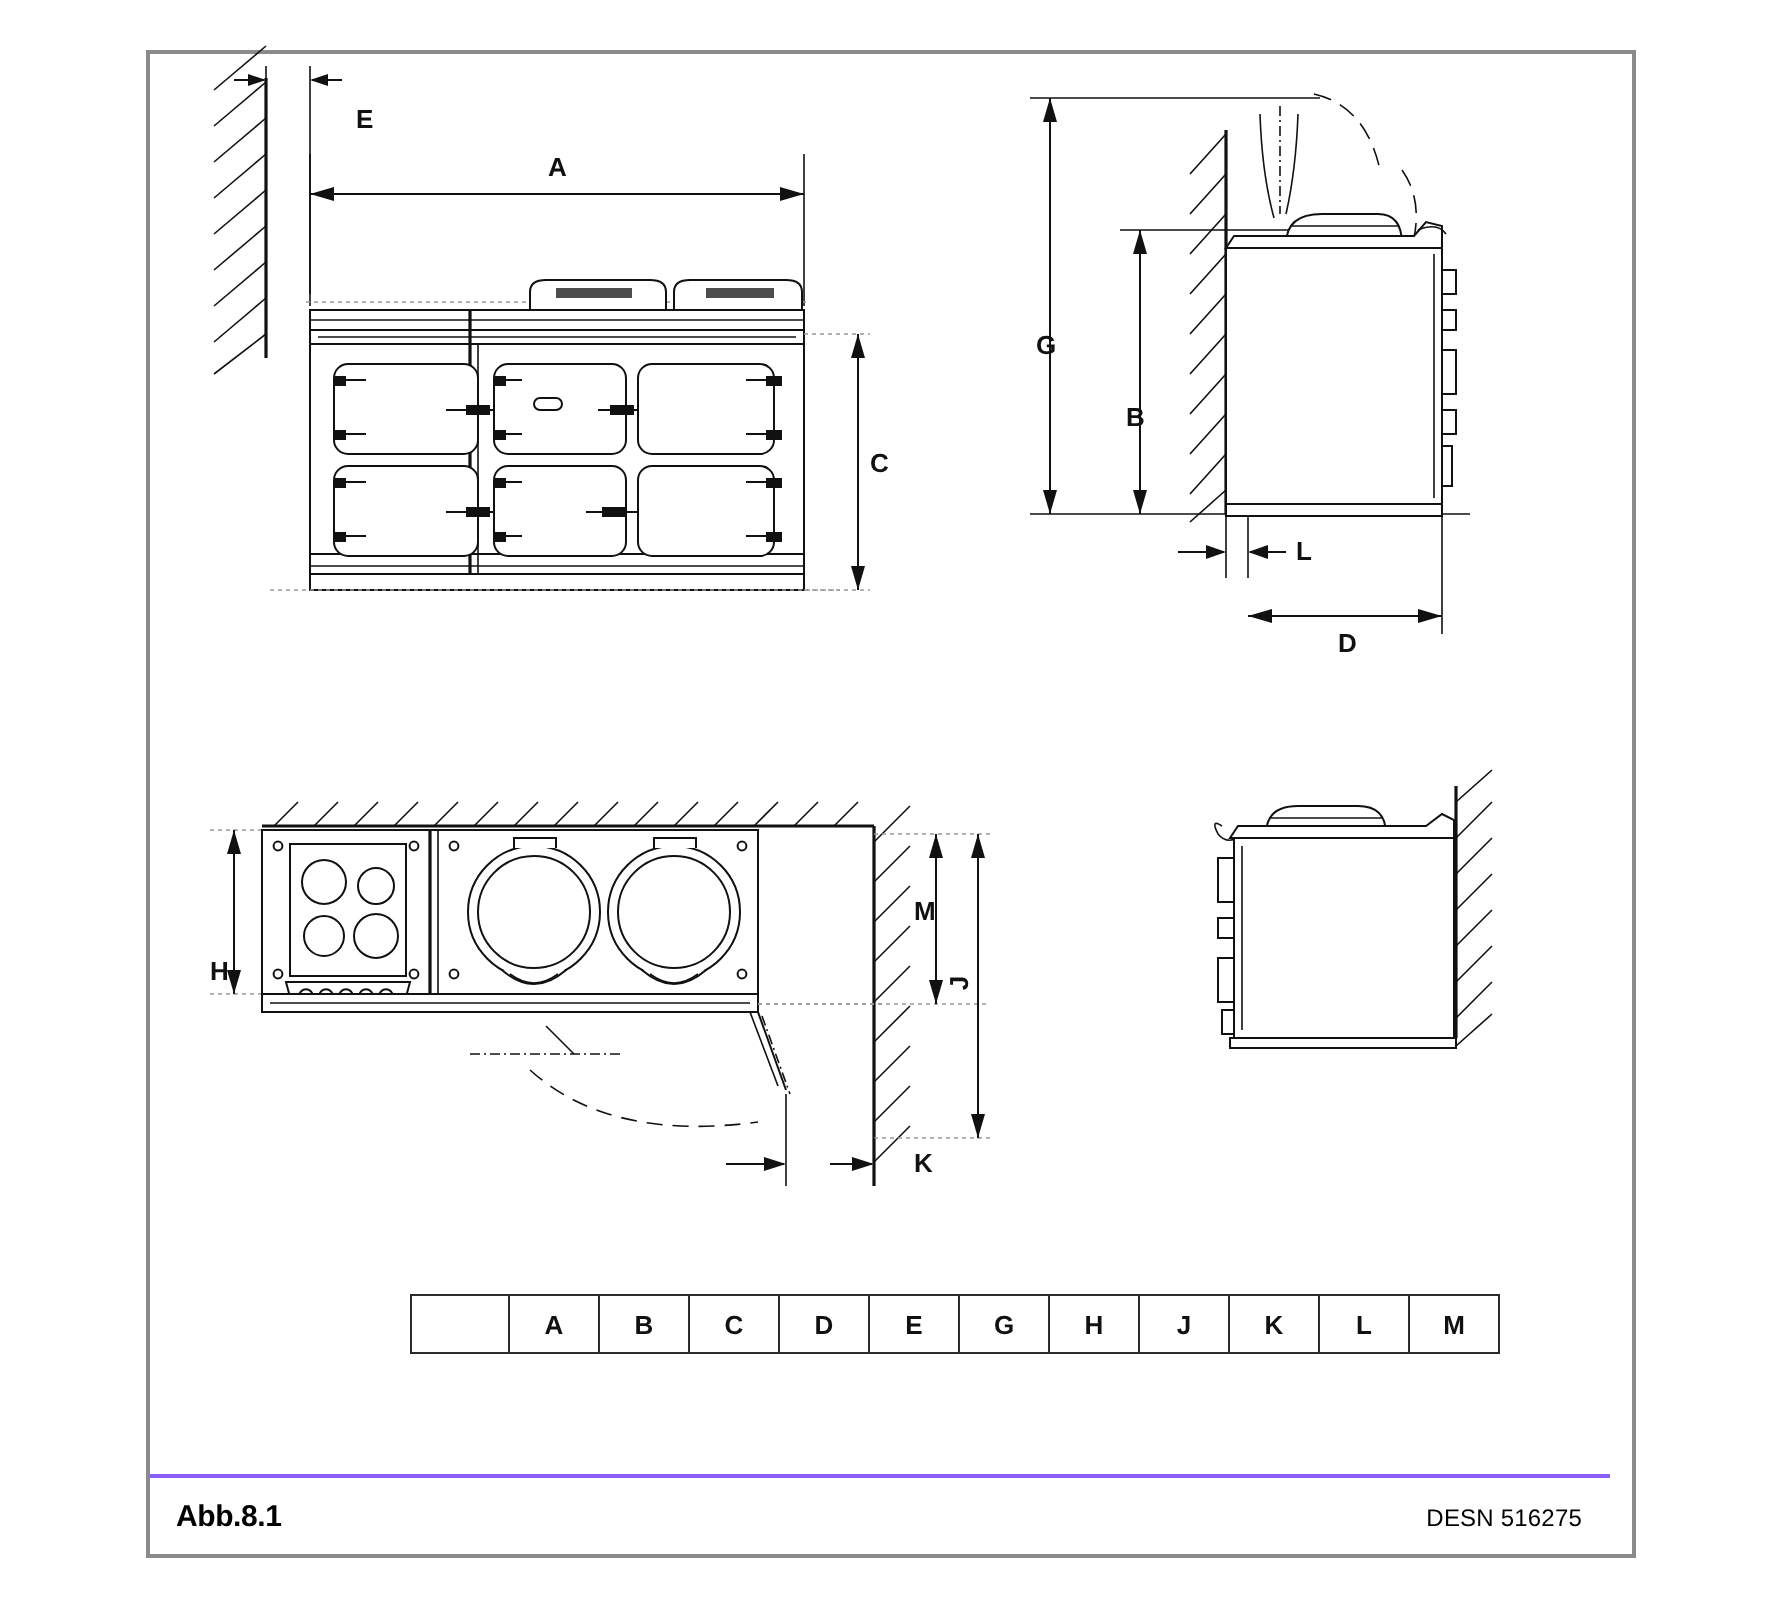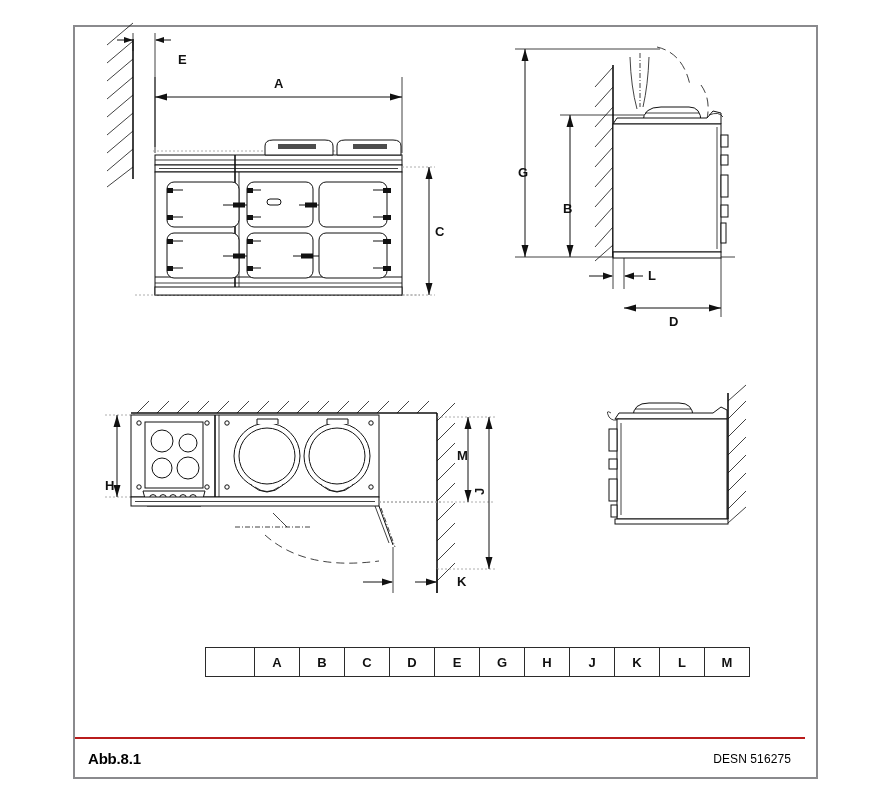--- a/index.html
+++ b/index.html
@@ -70,21 +70,21 @@
   #dim-table td.unit { width: 44px; }
   #dim-table tr.head td { font-weight: 600; }
 
   
   #footer-bar {
     position: absolute;
     left: 0;
     bottom: 0;
     width: 730px;
     height: 40px;
-    border-top: 2px solid #b91c1c;
+    border-top: 2px solid #8b5cf6;
     box-sizing: border-box;
     text-align: right;
   }
   #fig-number {
     position: absolute;
     left: 13px;
     top: 11px;
     font-size: 15px;
     font-weight: 700;
     letter-spacing: -0.2px;

